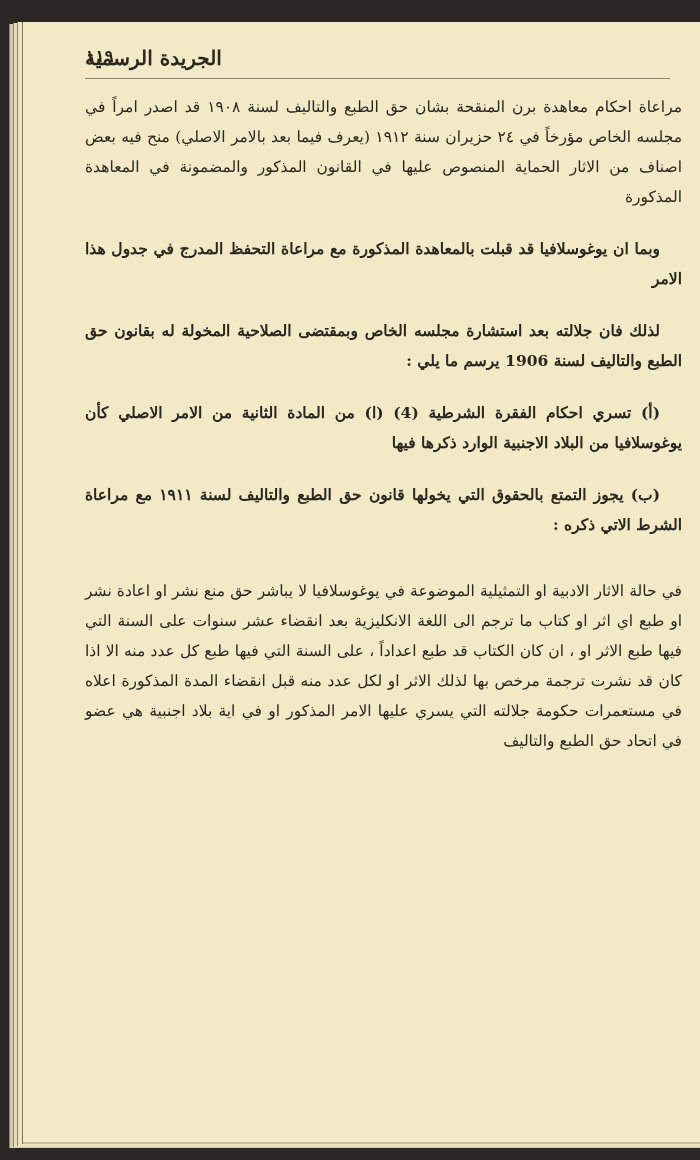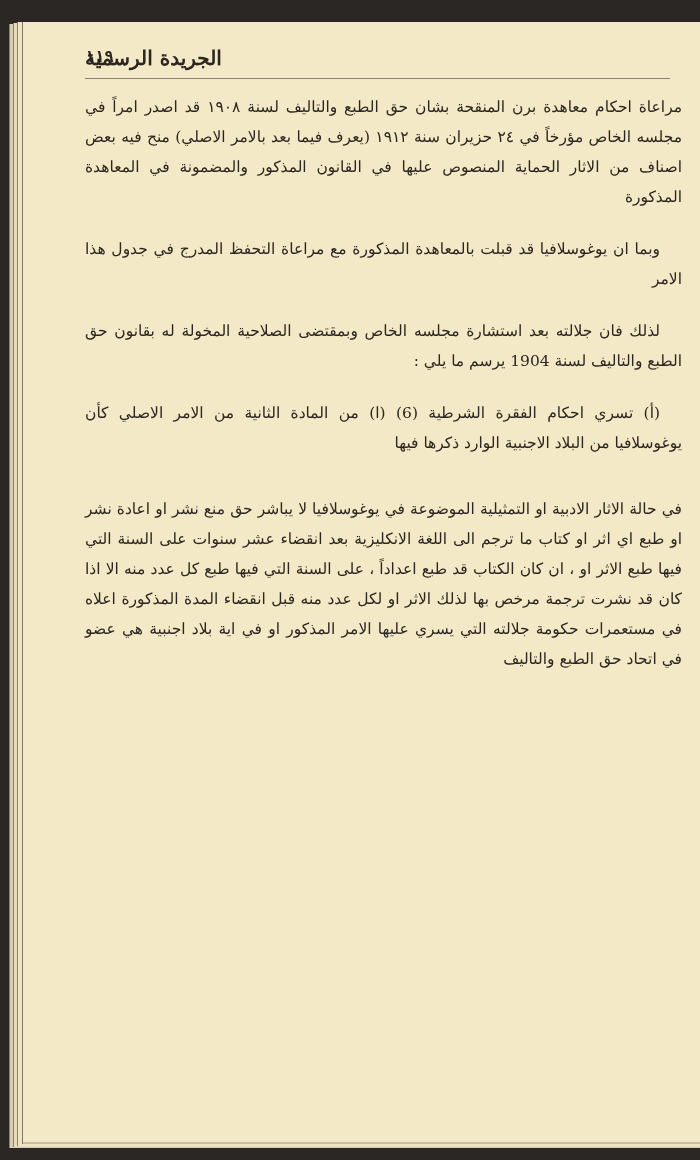--- a/index.html
+++ b/index.html
@@ -34,35 +34,36 @@
     position: absolute; left: 0; top: 3px; direction: ltr;
     font-size: 16px; font-weight: bold; color: #2b2620; font-family: Liberation Mono, monospace;
   }
   .content {
     position: absolute; left: 85px; right: 18px; top: 92px;
     direction: rtl; text-align: justify; text-align-last: right;
     color: #2b2620;
     font-size: 15.5px; line-height: 30px;
   }
   .para { margin: 0 0 22px 0; }
-  .para.indent { text-indent: 22px; }
+  .para.indent { text-indent: 22px; font-weight: bold; }
   .gap-lg { margin-top: 36px; }
 </style>
 </head>
 <body>
 
 <div class="page-stack"></div>
 <div class="page-stack s2"></div>
 <div class="page-stack s3"></div>
 <div class="page"></div>
 
 <div class="header">
   <div class="title">الجريدة الرسمية</div>
   <div class="page-num">١١٩</div>
 </div>
 
 <div class="content">
   <p class="para">مراعاة احكام معاهدة برن المنقحة بشان حق الطبع والتاليف لسنة ١٩٠٨ قد اصدر امراً في مجلسه الخاص مؤرخاً في ٢٤ حزيران سنة ١٩١٢ (يعرف فيما بعد بالامر الاصلي) منح فيه بعض اصناف من الاثار الحماية المنصوص عليها في القانون المذكور والمضمونة في المعاهدة المذكورة</p>
   <p class="para indent">وبما ان يوغوسلافيا قد قبلت بالمعاهدة المذكورة مع مراعاة التحفظ المدرج في جدول هذا الامر</p>
-  <p class="para indent">لذلك فان جلالته بعد استشارة مجلسه الخاص وبمقتضى الصلاحية المخولة له بقانون حق الطبع والتاليف لسنة 1904 يرسم ما يلي :</p>
-  <p class="para indent">(أ)   تسري احكام الفقرة الشرطية (6) (ا) من المادة الثانية من الامر الاصلي كأن يوغوسلافيا من البلاد الاجنبية الوارد ذكرها فيها</p>
+  <p class="para indent">لذلك فان جلالته بعد استشارة مجلسه الخاص وبمقتضى الصلاحية المخولة له بقانون حق الطبع والتاليف لسنة 1906 يرسم ما يلي :</p>
+  <p class="para indent">(أ)   تسري احكام الفقرة الشرطية (4) (ا) من المادة الثانية من الامر الاصلي كأن يوغوسلافيا من البلاد الاجنبية الوارد ذكرها فيها</p>
+  <p class="para indent">(ب)   يجوز التمتع بالحقوق التي يخولها قانون حق الطبع والتاليف لسنة ١٩١١ مع مراعاة الشرط الاتي ذكره :</p>
   <p class="para gap-lg">في حالة الاثار الادبية او التمثيلية الموضوعة في يوغوسلافيا لا يباشر حق منع نشر او اعادة نشر او طبع اي اثر او كتاب ما ترجم الى اللغة الانكليزية بعد انقضاء عشر سنوات على السنة التي فيها طبع الاثر او ، ان كان الكتاب قد طبع اعداداً ، على السنة التي فيها طبع كل عدد منه الا اذا كان قد نشرت ترجمة مرخص بها لذلك الاثر او لكل عدد منه قبل انقضاء المدة المذكورة اعلاه في مستعمرات حكومة جلالته التي يسري عليها الامر المذكور او في اية بلاد اجنبية هي عضو في اتحاد حق الطبع والتاليف</p>
 </div>
 
 </body></html>

